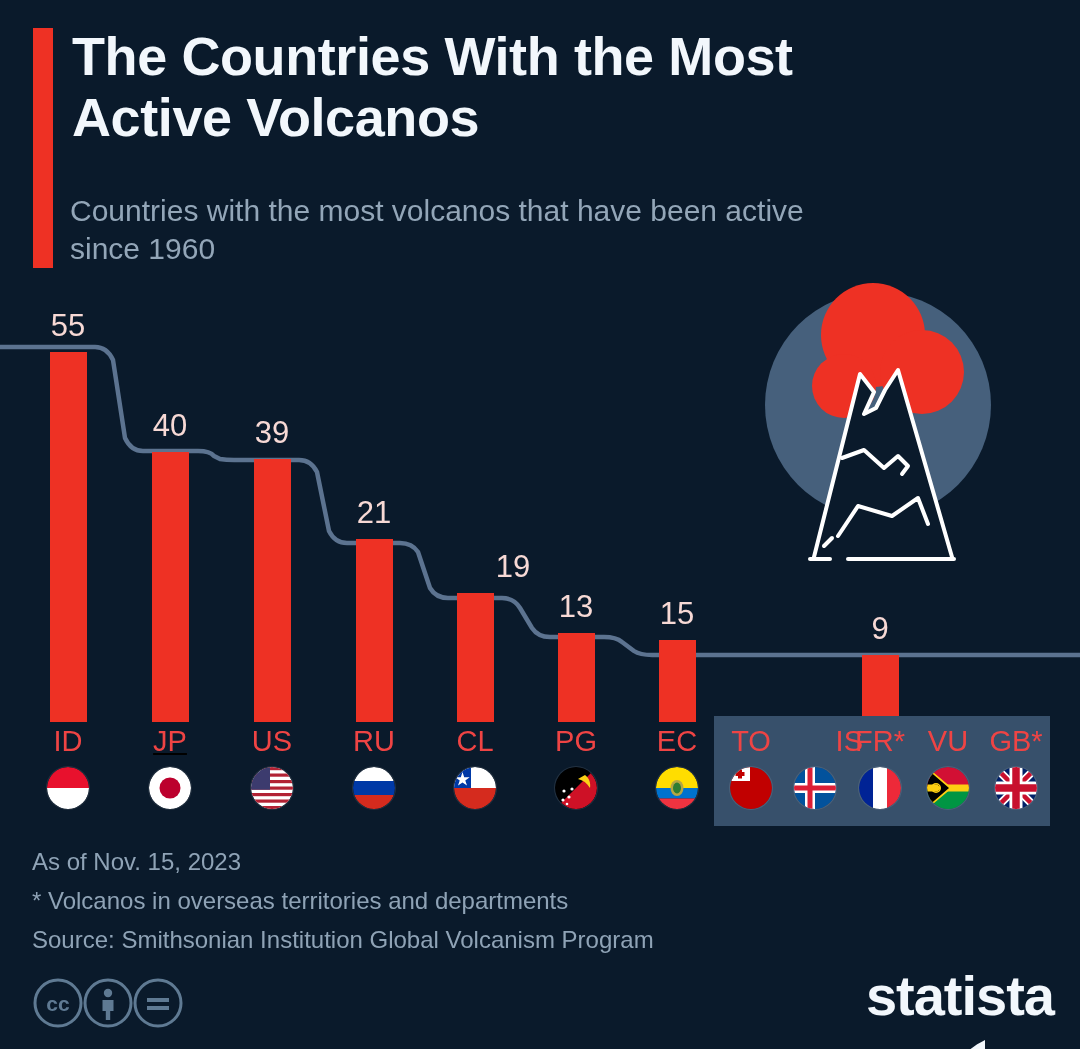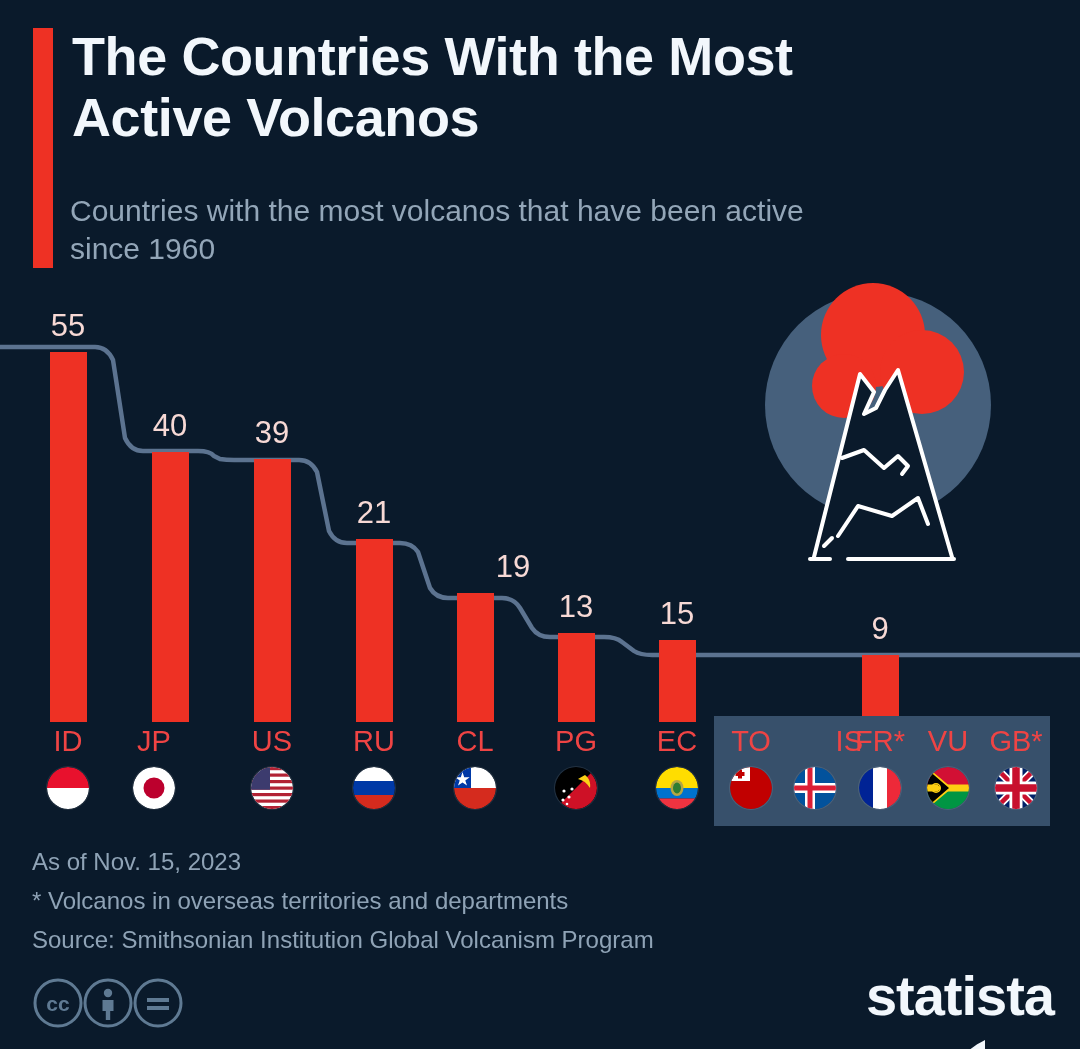--- a/index.html
+++ b/index.html
@@ -184,21 +184,21 @@
       <div class="cat" style="left: 68px; top: 727px;">
         <div class="cat-code">ID</div>
         <div class="flag">
           <svg viewBox="0 0 42 42">
             <g clip-path="url(#cpRound)">
               <use href="#f-id"></use>
             </g>
           </svg>
         </div>
       </div>
-      <div class="cat" style="left: 154px; top: 727px;">
+      <div class="cat" style="left: 170px; top: 727px; text-decoration: underline;">
         <div class="cat-code">JP</div>
         <div class="flag">
           <svg viewBox="0 0 42 42">
             <g clip-path="url(#cpRound)">
               <use href="#f-jp"></use>
             </g>
           </svg>
         </div>
       </div>
       <div class="cat" style="left: 272px; top: 727px;">

